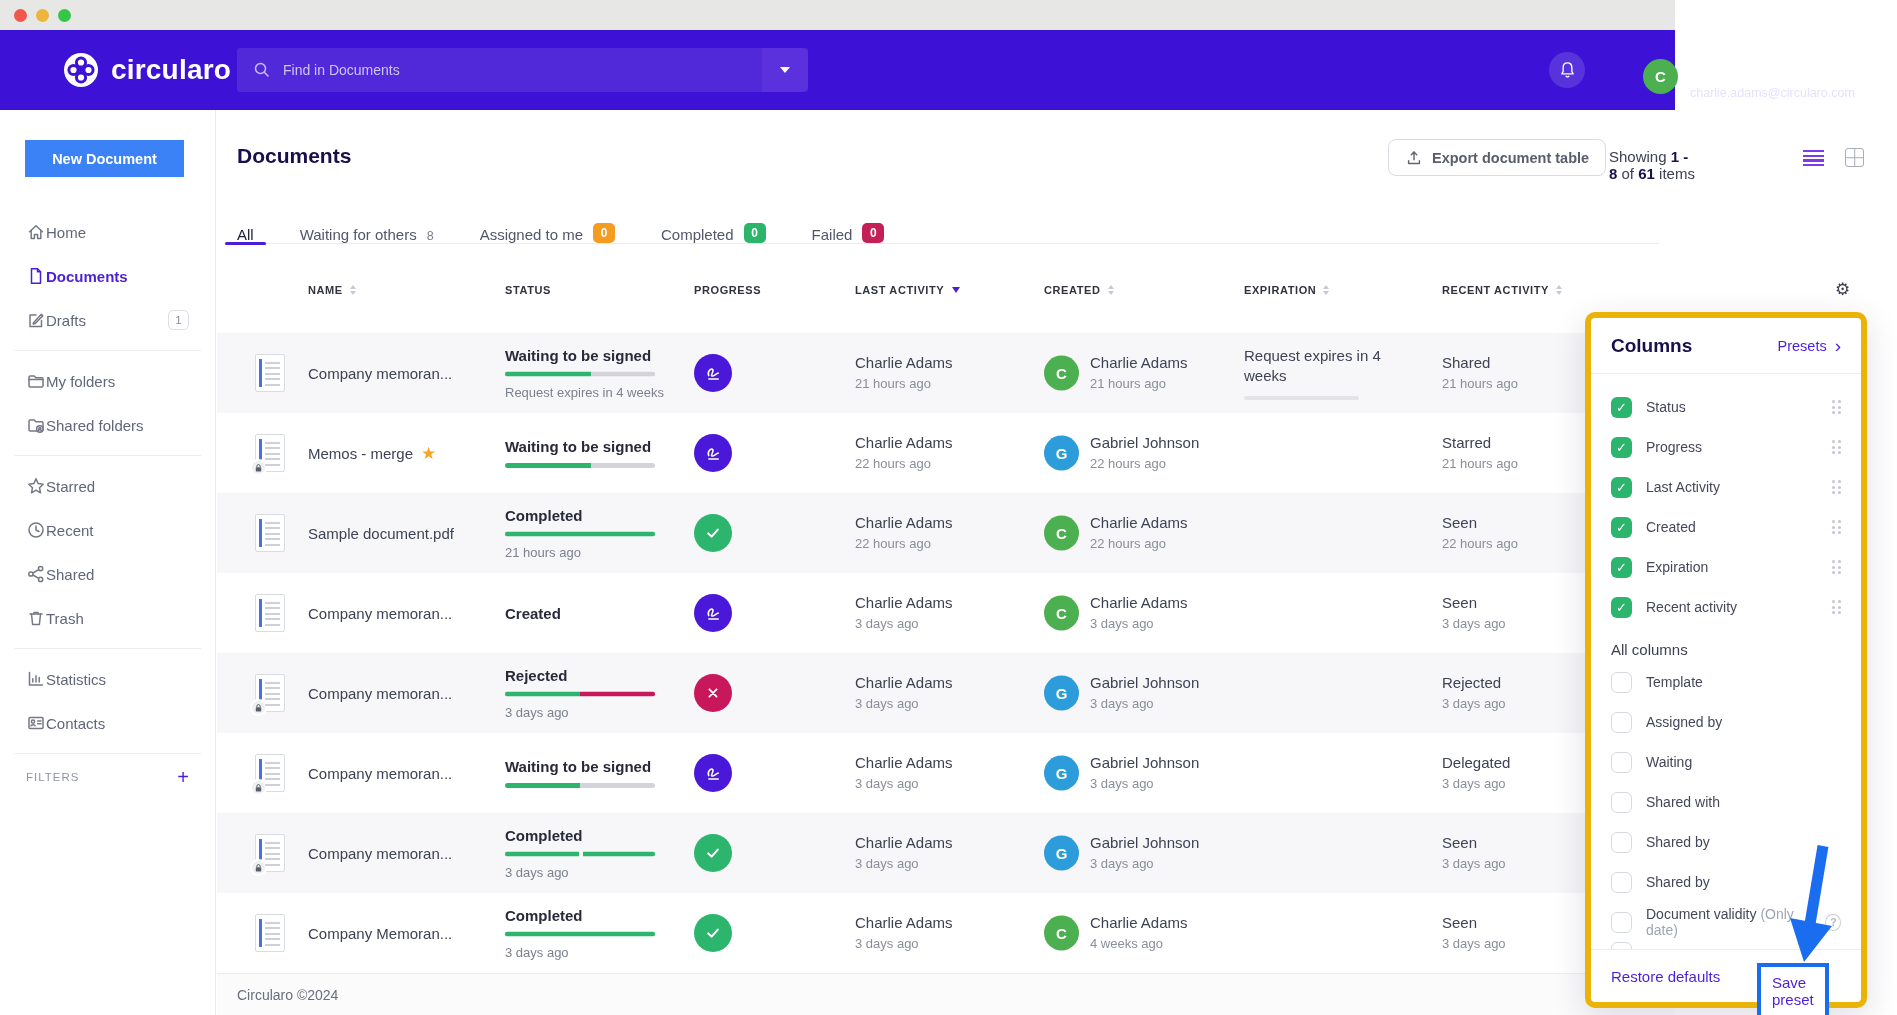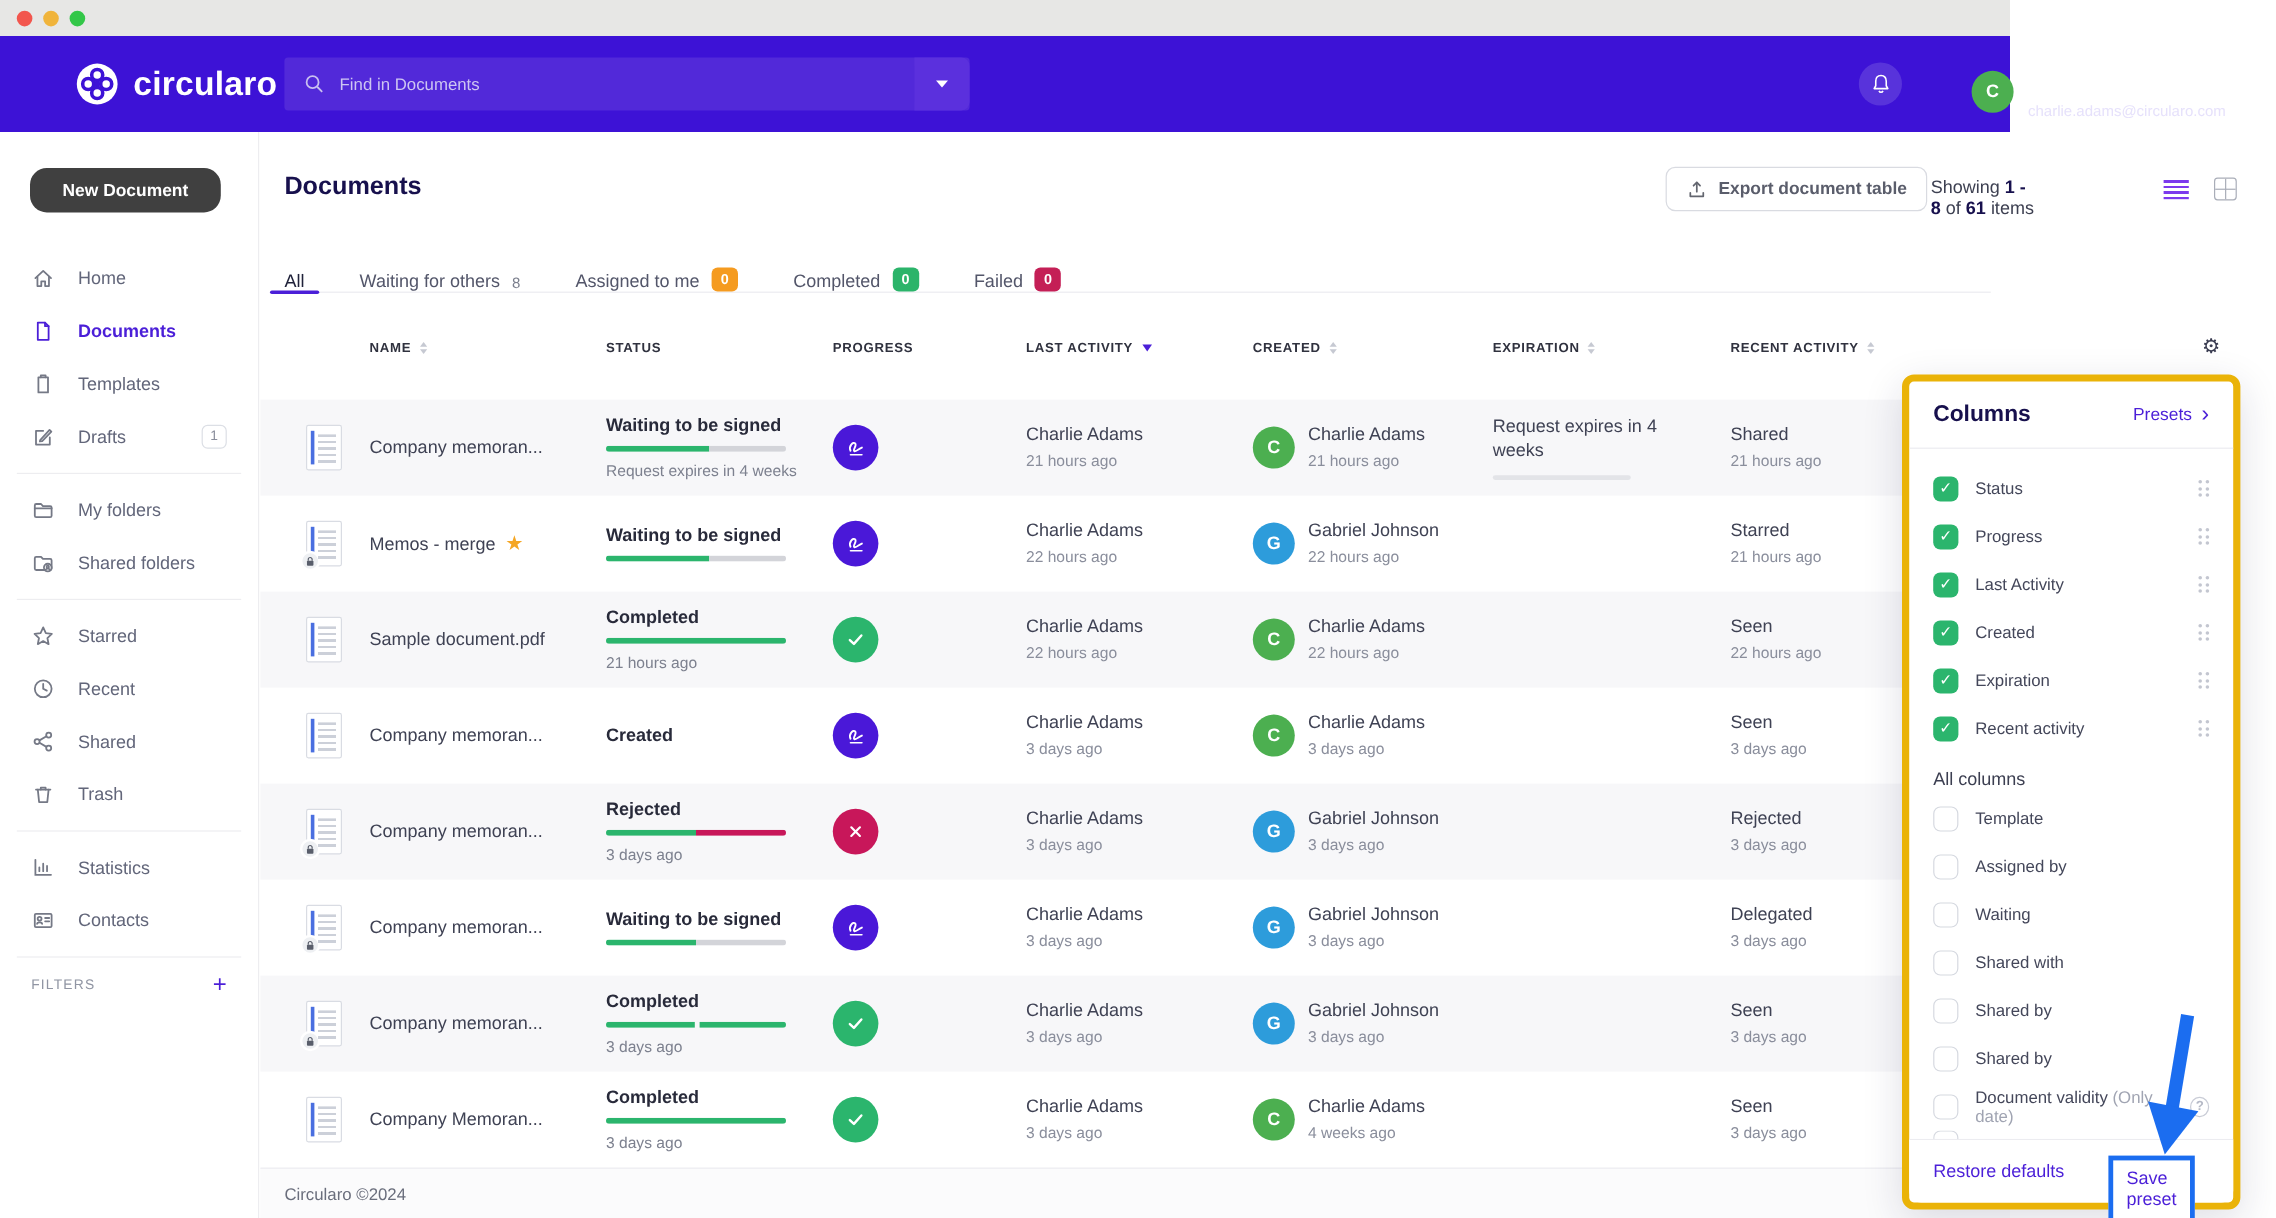--- a/index.html
+++ b/index.html
@@ -31,25 +31,25 @@
   .avatar { width:35px; height:35px; border-radius:50%; display:flex; align-items:center;
     justify-content:center; color:#fff; font-weight:bold; font-size:15px; flex:none; }
   .avatar.green{background:#4caf50;} .avatar.blue{background:#2d9cdb;}
   .user-name { color:#fff; font-size:13.5px; line-height:17px; }
   .user-email { color:#e6e1fb; font-size:12.5px; line-height:16px;margin-top:16px; }
   .user-caret { position:absolute; left:1848px; top:36px; }
 
   
   .sidebar { position:absolute; top:110px; left:0; width:216px; bottom:0; background:#fff;
     border-right:1px solid #ededf0; }
-  .new-doc-btn { position:absolute; left:25px; top:30px; width:159px; height:37px; background:#404040;
-    border:none; border-radius:14px; color:#fff; font-weight:bold; font-size:14.5px;
+  .new-doc-btn { position:absolute; left:25px; top:30px; width:159px; height:37px; background:#3b82f6;
+    border:none; border-radius:0; color:#fff; font-weight:bold; font-size:14.5px;
     font-family:inherit; display:flex; align-items:center; justify-content:center; cursor:pointer; }
   .nav { position:absolute; top:100px; left:0; right:0; }
-  .nav-item { height:44px; display:flex; align-items:center; padding:0 26px; gap:19px;
+  .nav-item { height:44px; display:flex; align-items:center; padding:0 26px; 
     font-size:15px; color:#62667a; cursor:pointer; }
   .nav-item .icon { width:20px; height:20px; display:flex; }
   .nav-item.active { color:#4b1fd8; font-weight:bold; }
   .nav-item.active svg path, .nav-item.active svg circle { stroke:#4b1fd8; }
   .nav-badge { margin-left:auto; min-width:21px; height:20px; border:1px solid #dcdfe5; border-radius:5px;
     color:#8a8e9c; font-size:11.5px; display:flex; align-items:center; justify-content:center; padding:0 4px; }
   .nav-divider { height:1px; background:#ededf0; margin:8px 14px; }
   .filters-row { display:flex; align-items:center; justify-content:space-between; padding:6px 26px 0 26px; }
   .filters-label { font-size:11.5px; letter-spacing:1px; color:#9095a3; }
   .filters-add { color:#4b1fd8; font-size:20px; font-weight:normal; cursor:pointer; line-height:18px; }
@@ -236,29 +236,20 @@
             <svg width="20" height="20" viewBox="0 0 20 20" fill="none" stroke="#757986" stroke-width="1.5" stroke-linecap="round" stroke-linejoin="round">
               <path d="M5.5 2.8 H11.5 L14.5 5.8 V17.2 H5.5 Z"></path>
               <path d="M11.5 2.8 V5.8 H14.5"></path>
             </svg>
           </span>
           <span class="nav-label">Documents</span>
         </div>
         <div class="nav-item">
           <span class="icon">
             <svg width="20" height="20" viewBox="0 0 20 20" fill="none" stroke="#757986" stroke-width="1.5" stroke-linecap="round" stroke-linejoin="round">
-              <path d="M6 4.4 H14 V17 H6 Z"></path>
-              <path d="M8 4.4 V2.8 H12 V4.4"></path>
-            </svg>
-          </span>
-          <span class="nav-label">Templates</span>
-        </div>
-        <div class="nav-item">
-          <span class="icon">
-            <svg width="20" height="20" viewBox="0 0 20 20" fill="none" stroke="#757986" stroke-width="1.5" stroke-linecap="round" stroke-linejoin="round">
               <path d="M15.5 10.5 V16.5 H4 V5 H10"></path>
               <path d="M7.5 12.7 L15.3 4.3 L16.8 5.7 L9.2 13.6 L7.2 13.9 Z"></path>
             </svg>
           </span>
           <span class="nav-label">Drafts</span>
           <span class="nav-badge">1</span>
         </div>
         <div class="nav-divider"></div>
         <div class="nav-item">
           <span class="icon">

